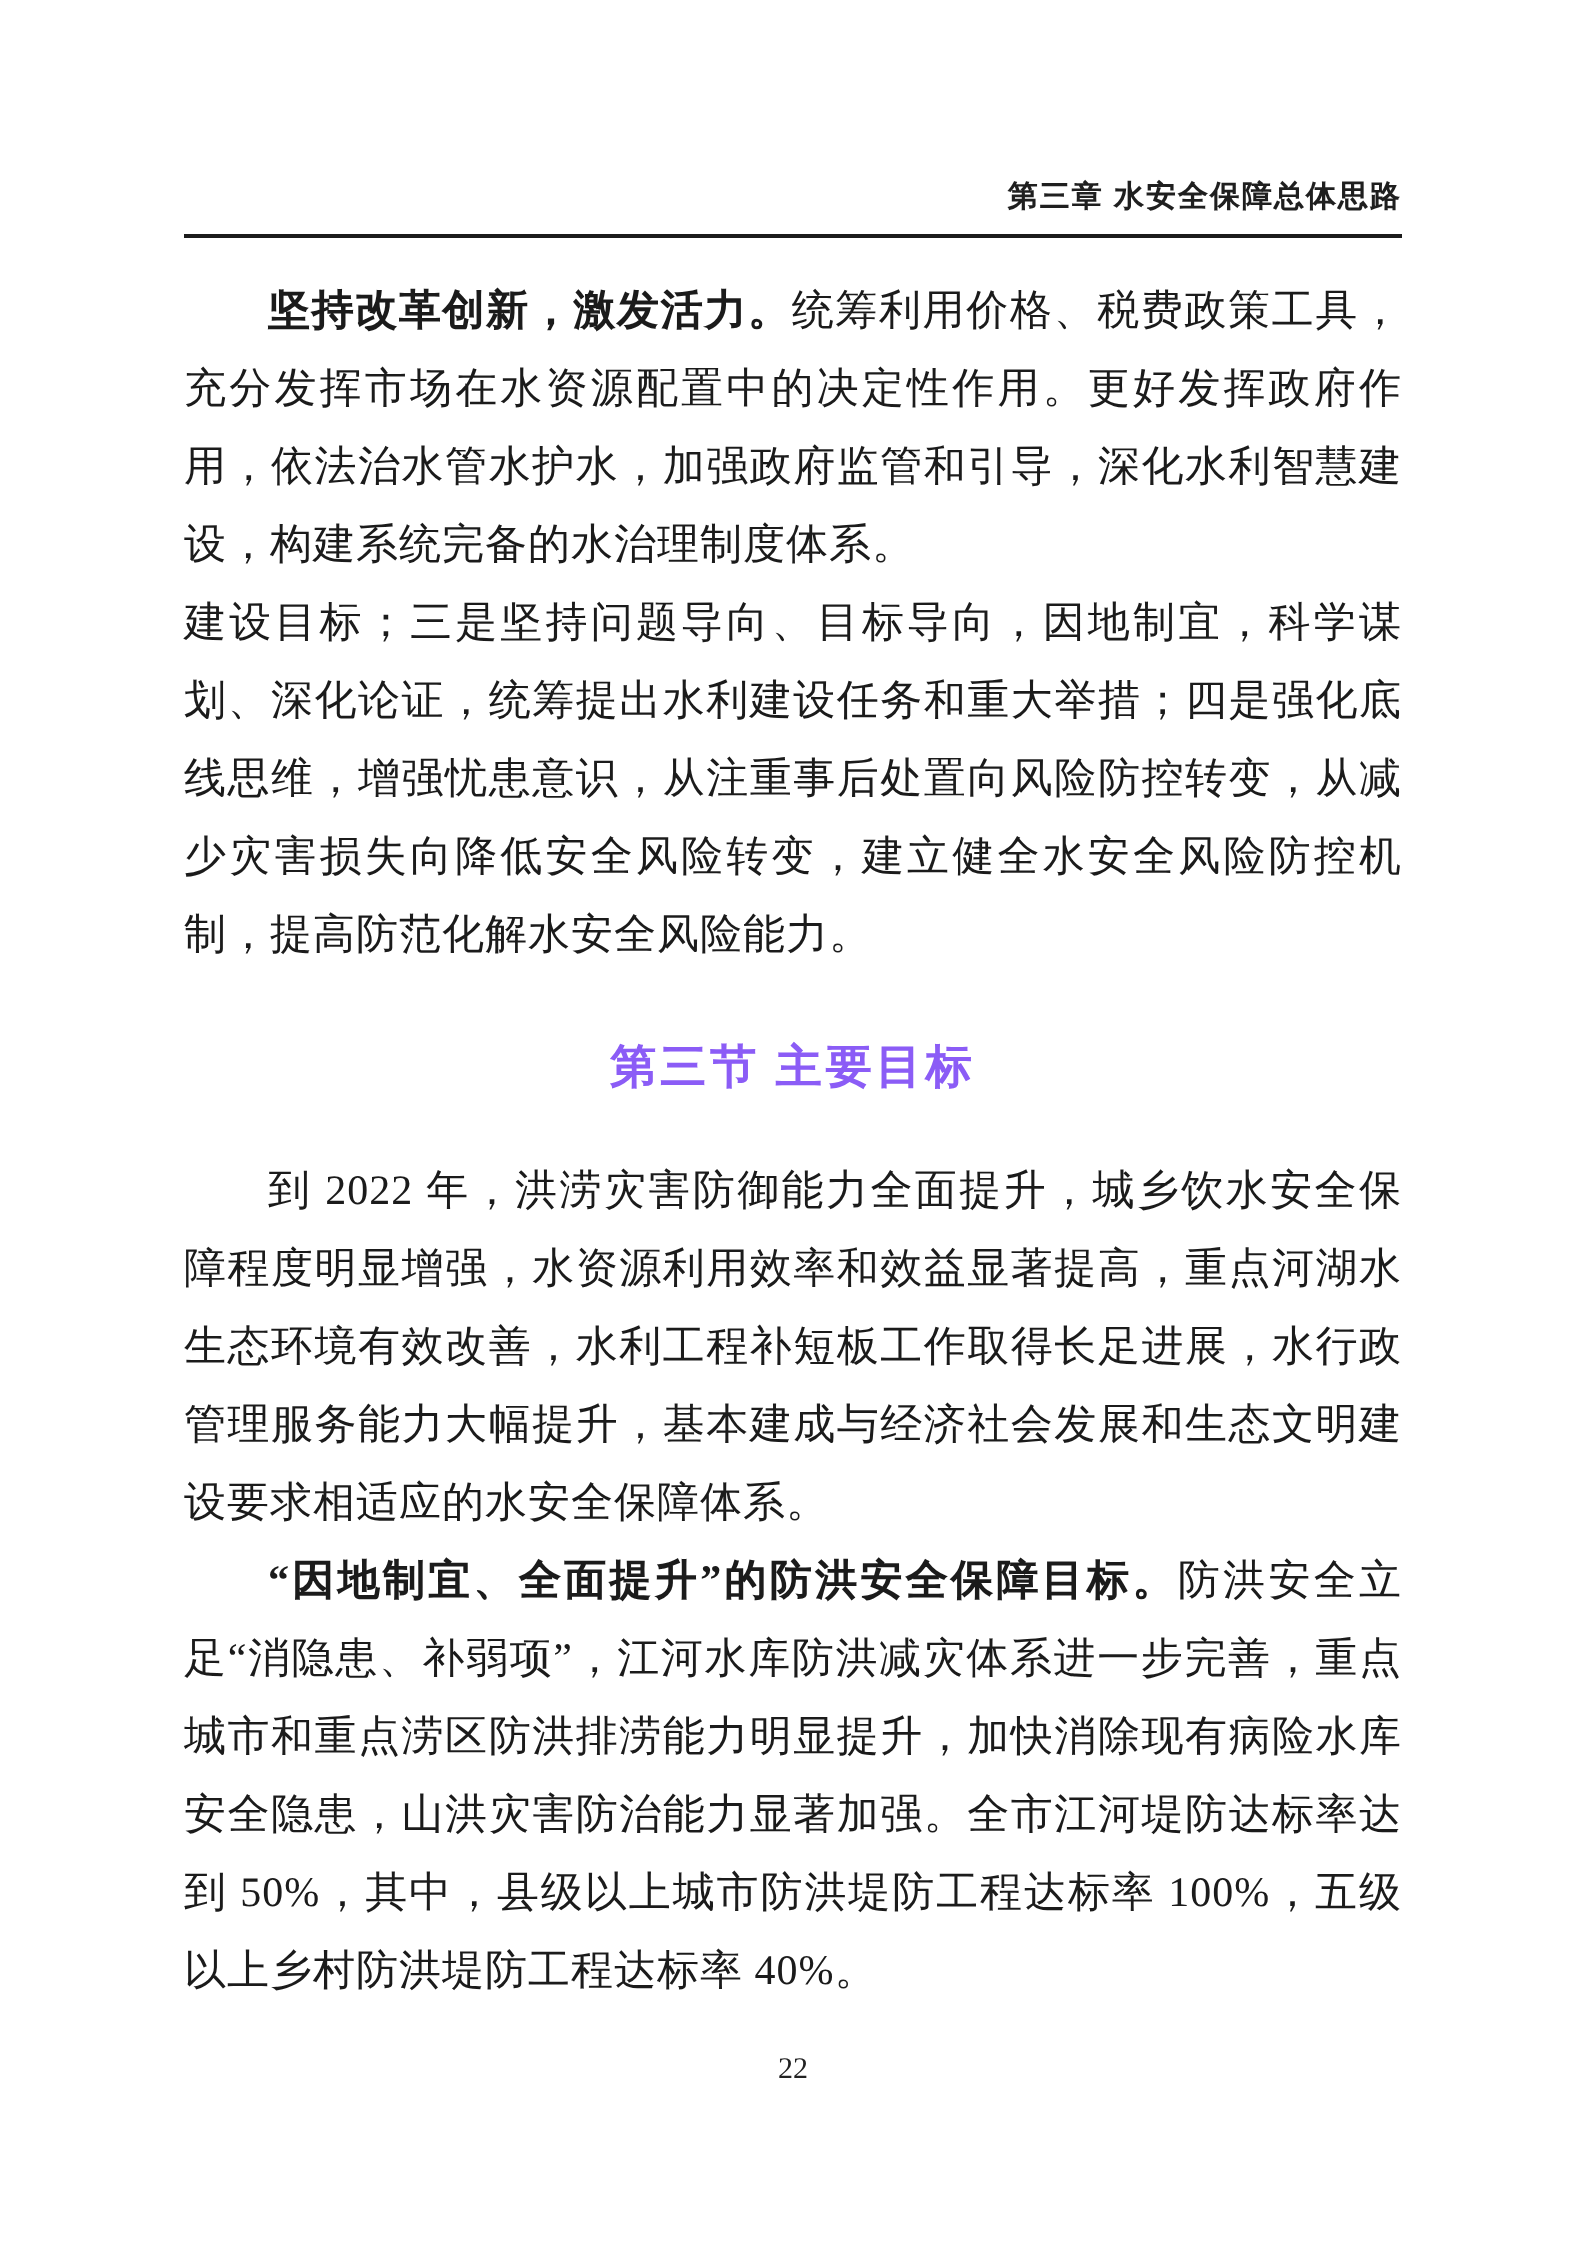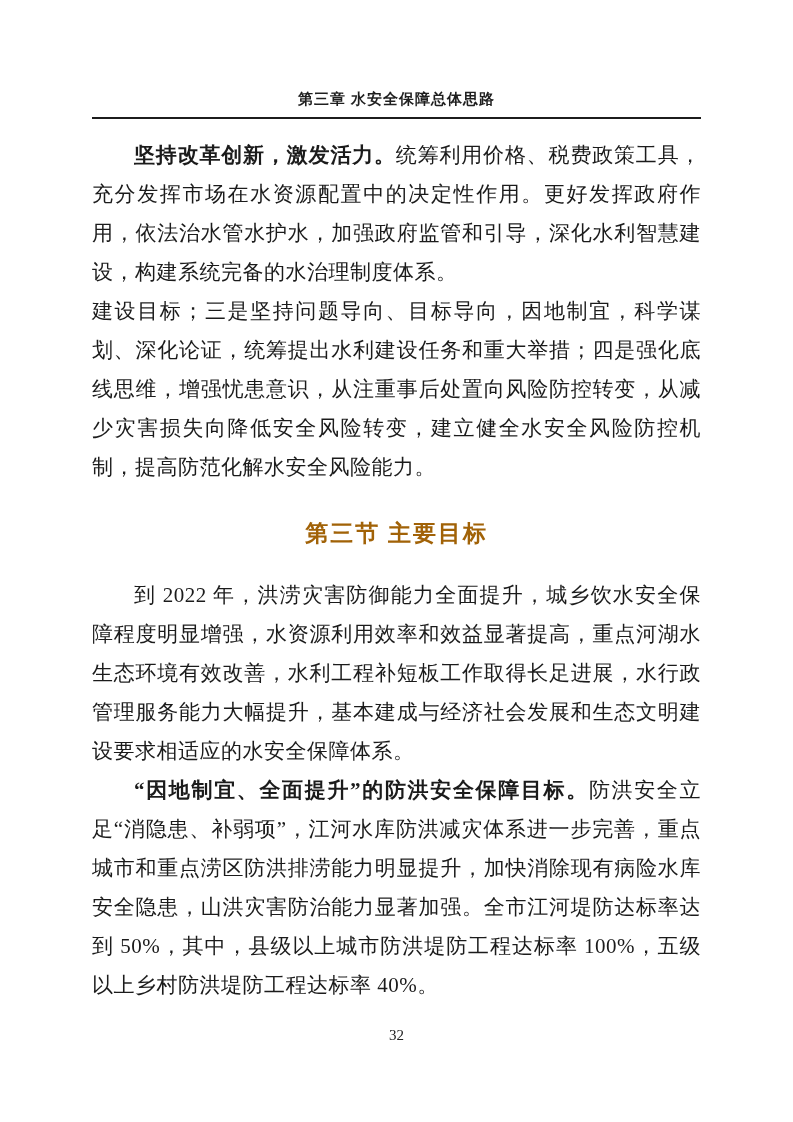--- a/index.html
+++ b/index.html
@@ -13,21 +13,21 @@
     height: 1122px;
     margin: 0 auto;
     background: #ffffff;
     box-sizing: border-box;
     padding: 0 92px;
     overflow: hidden;
     color: #1a1a1a;
   }
   .running-header {
     margin-top: 90px;
-    text-align: center;
+    text-align: right;
     font-family: "Liberation Sans", "DejaVu Sans", sans-serif;
     font-weight: bold;
     font-size: 15px;
     line-height: 18px;
     color: #1f1f1f;
     letter-spacing: 1px;
   }
   .header-rule {
     margin-top: 9px;
     height: 0;
@@ -52,21 +52,21 @@
     font-weight: bold;
   }
   .section-heading {
     margin: 30px 0 25px 0;
     text-align: center;
     font-family: "Liberation Serif", "DejaVu Serif", serif;
     font-weight: bold;
     font-size: 23px;
     line-height: 34px;
     letter-spacing: 2px;
-    color: #a16207;
+    color: #8b5cf6;
   }
   .page-footer {
     position: absolute;
     left: 0;
     right: 0;
     bottom: 78px;
     text-align: center;
     font-family: "Liberation Serif", "DejaVu Serif", serif;
     font-size: 15px;
     color: #222222;
@@ -89,16 +89,16 @@
 
     <h2 class="section-heading">第三节 主要目标</h2>
 
     <p class="para indent">到 2022 年，洪涝灾害防御能力全面提升，城乡饮水安全保障程度明显增强，水资源利用效率和效益显著提高，重点河湖水生态环境有效改善，水利工程补短板工作取得长足进展，水行政管理服务能力大幅提升，基本建成与经济社会发展和生态文明建设要求相适应的水安全保障体系。</p>
 
     <p class="para indent"><span class="lead">“因地制宜、全面提升”的防洪安全保障目标。</span><span>防洪安全立足“消隐患、补弱项”，江河水库防洪减灾体系进一步完善，重点城市和重点涝区防洪排涝能力明显提升，加快消除现有病险水库安全隐患，山洪灾害防治能力显著加强。全市江河堤防达标率达到 50%，其中，县级以上城市防洪堤防工程达标率 100%，五级以上乡村防洪堤防工程达标率 40%。</span></p>
 
   </div>
 
   <div class="page-footer">
-    <span>32</span>
+    <span>22</span>
   </div>
 
 </div>
 
 </body></html>

